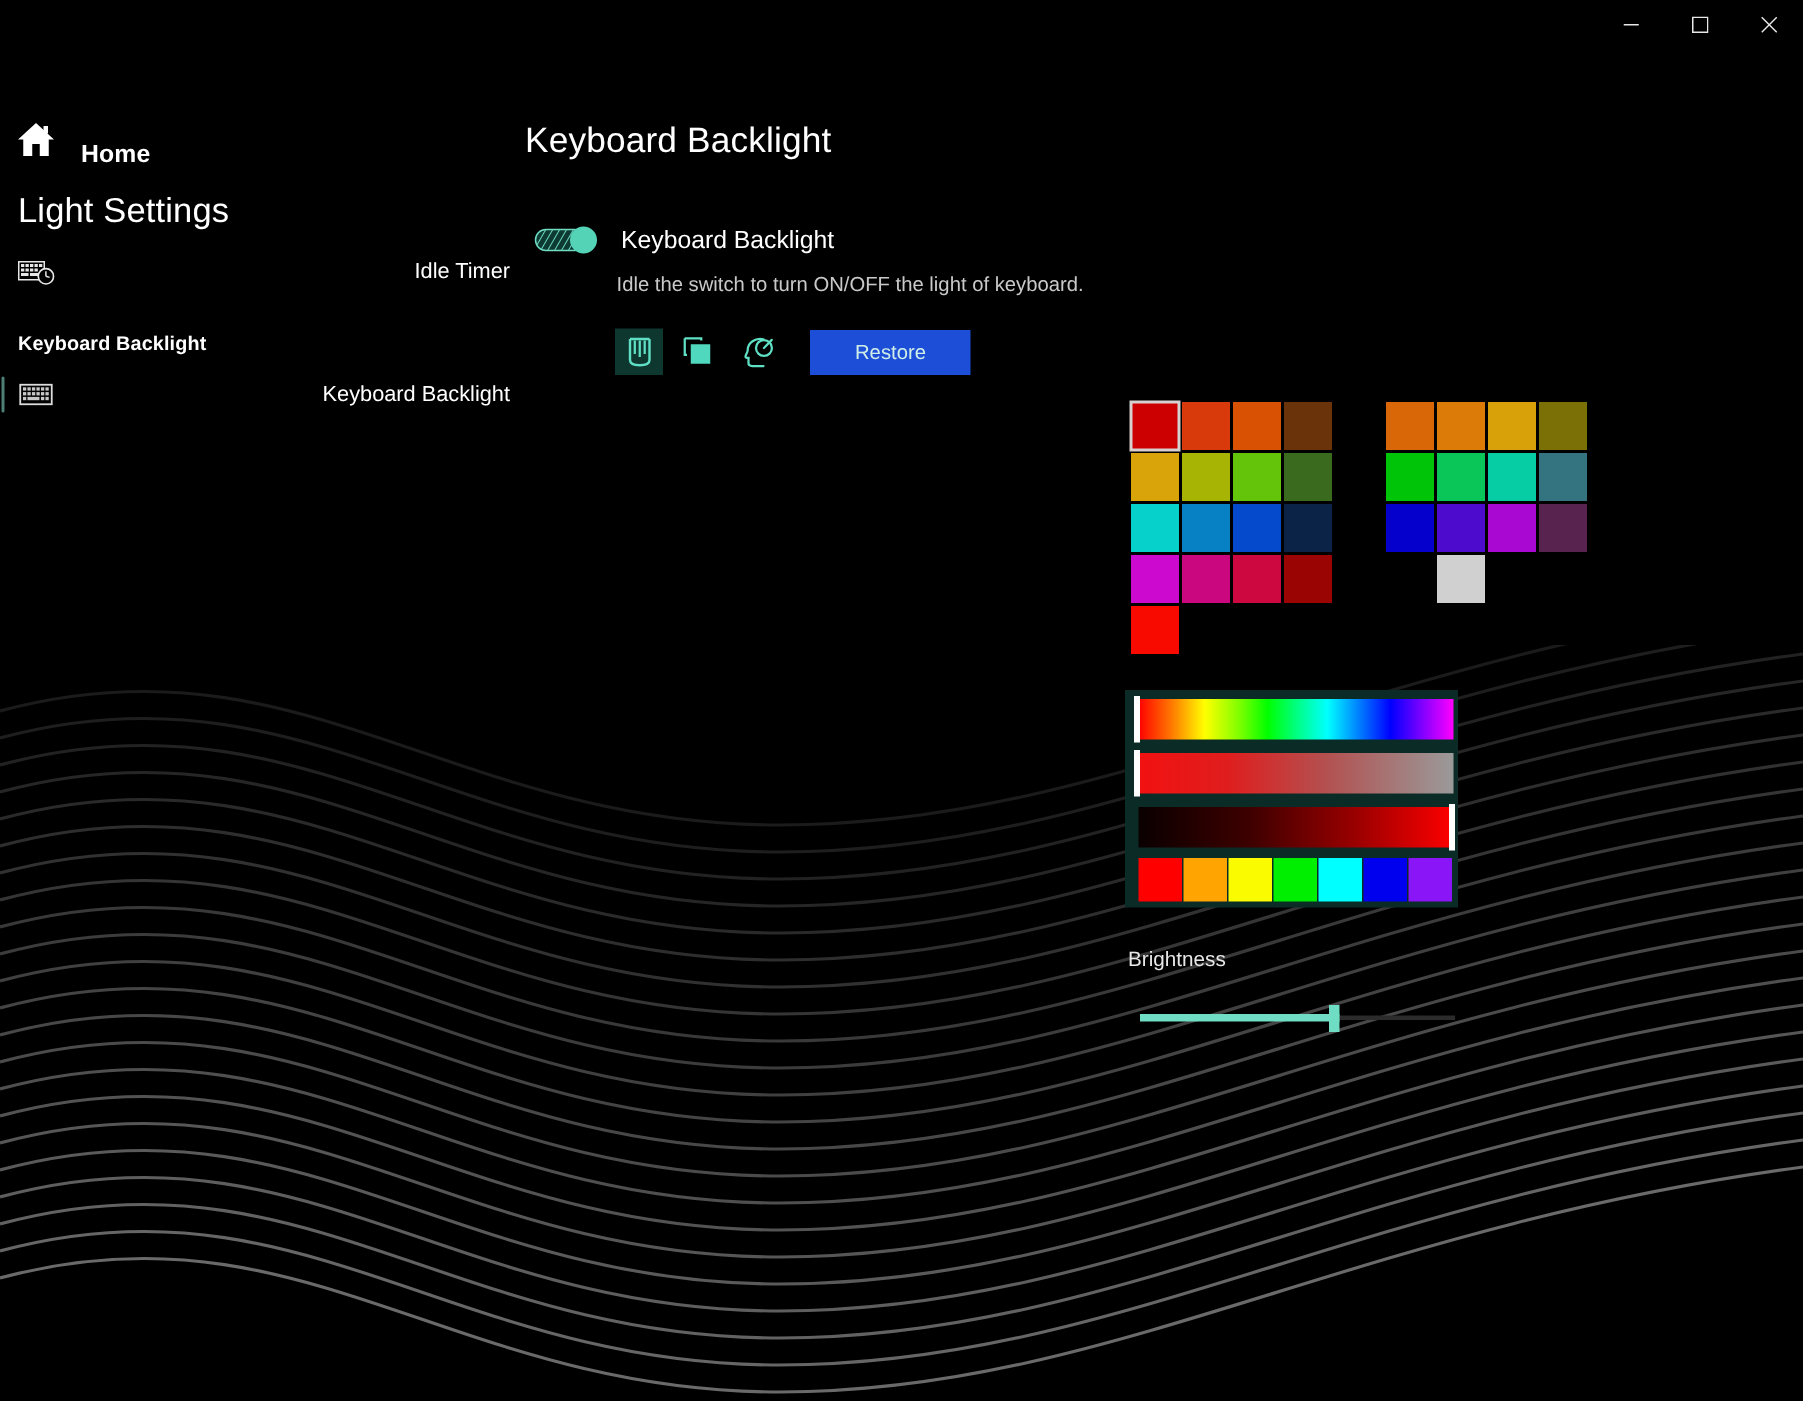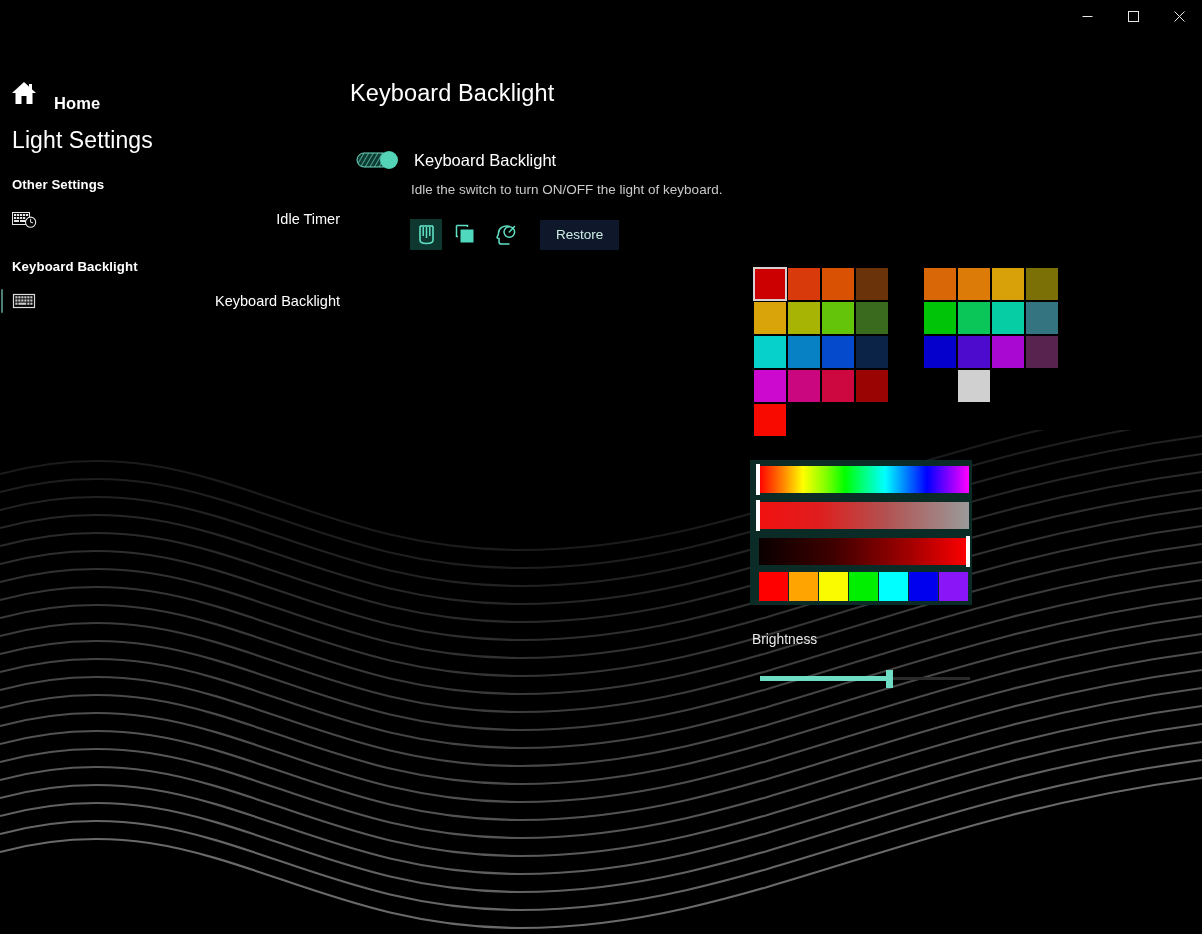--- a/index.html
+++ b/index.html
@@ -133,22 +133,22 @@
     width: 32px; height: 31px;
     display: flex; align-items: center; justify-content: center;
     background: transparent;
     border: none;
     cursor: default;
   }
   .tool-btn.active { background: #0e3730; }
   #restore-btn {
     margin-left: 10px;
     height: 30px;
-    padding: 0 16px;
-    background: #0f172a;
+    padding: 0 30px;
+    background: #1d4ed8;
     border: none;
     color: #cfeee7;
     font-family: "Liberation Sans", sans-serif;
     font-size: 13.5px;
     display: flex; align-items: center; justify-content: center;
     cursor: default;
   }
 
   
   #palette {
@@ -297,21 +297,20 @@
         <svg width="26" height="24" viewBox="0 0 26 24">
           <path d="M13 1 L25 12 L21.5 12 L21.5 23 L15.5 23 L15.5 15 L10.5 15 L10.5 23 L4.5 23 L4.5 12 L1 12 Z" fill="#ffffff"></path>
           <rect x="18" y="3" width="3" height="5" fill="#ffffff"></rect>
         </svg>
       </span>
       <span class="label">Home</span>
     </div>
 
     <div id="app-title">Light Settings</div>
 
-    <div class="nav-group-title">Other Settings</div>
     <div class="nav-item">
       <span class="nav-icon">
         <svg width="26" height="19" viewBox="0 0 26 19">
           <rect x="0.5" y="2.5" width="17" height="12" fill="none" stroke="#e6e6e6" stroke-width="1"></rect>
           <g fill="#e6e6e6">
             <rect x="2" y="4" width="2.2" height="2"></rect>
               <rect x="5" y="4" width="2.2" height="2"></rect>
             <rect x="8" y="4" width="2.2" height="2"></rect>
               <rect x="11" y="4" width="2.2" height="2"></rect>
             <rect x="14" y="4" width="2.2" height="2"></rect>

